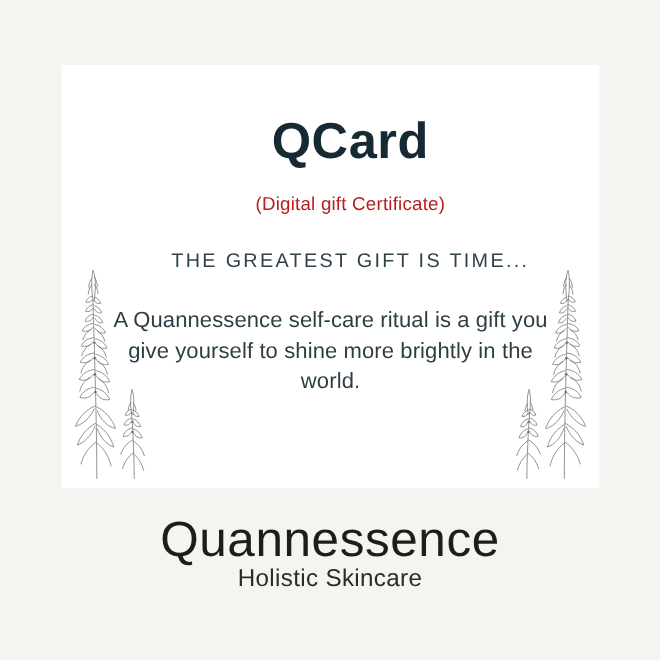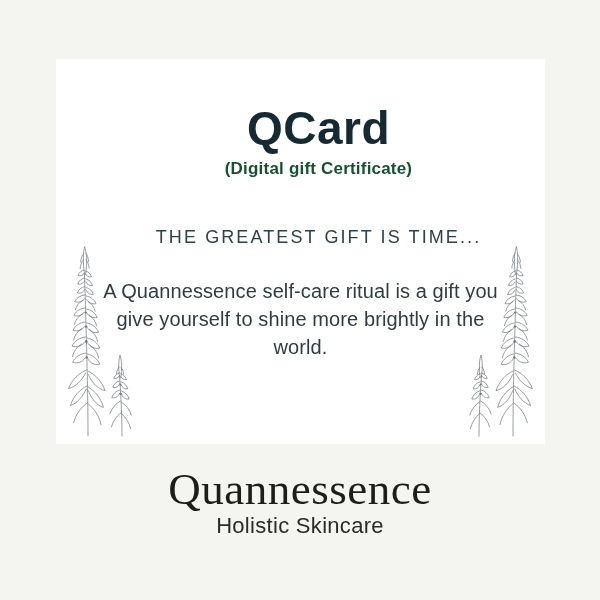--- a/index.html
+++ b/index.html
@@ -52,25 +52,25 @@
   #title {
     top: 46px;
     font-size: 46px;
     font-weight: bold;
     letter-spacing: 0.5px;
     color: #152a33;
     line-height: 1;
   }
 
   #subtitle {
-    top: 100px;
+    top: 117px;
     font-size: 17px;
-    font-weight: bold;
+    font-weight: normal;
     letter-spacing: 0.2px;
-    color: #14532d;
+    color: #b91c1c;
   }
 
   #tagline {
     top: 168px;
     font-size: 18px;
     font-weight: 300;
     letter-spacing: 2.1px;
     color: #2e4249;
     white-space: nowrap;
   }
@@ -87,21 +87,21 @@
 
   
   #brand {
     position: absolute;
     left: 0;
     right: 0;
     top: 466px;
     text-align: center;
   }
   #brand-name {
-    font-family: Liberation Serif, serif;
+    font-family: Liberation Sans, sans-serif;
     font-size: 45px;
     font-weight: 400;
     letter-spacing: 0.5px;
     color: #1d1d1b;
     line-height: 1.05;
     position: relative;
   }
   #brand-tagline {
     margin-top: 0;
     font-size: 22px;

